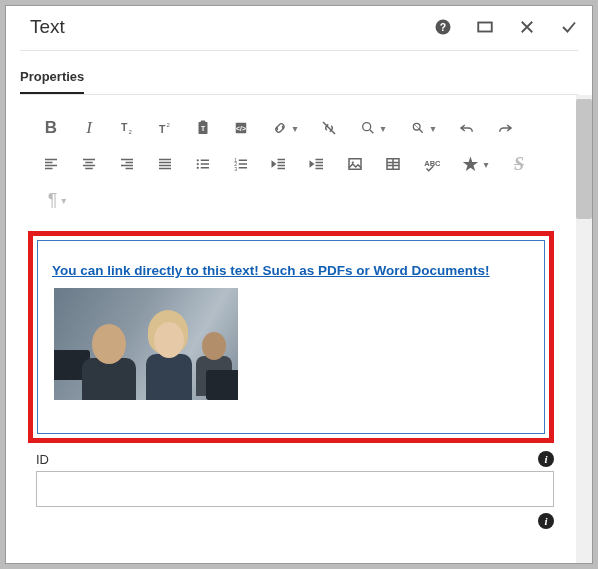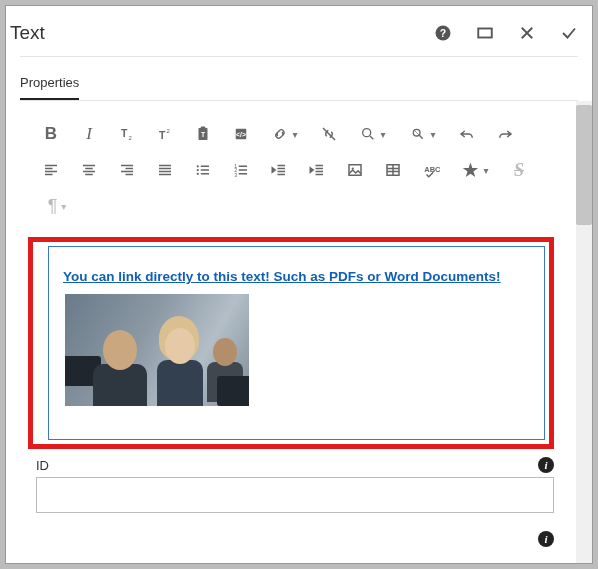--- a/index.html
+++ b/index.html
@@ -14,22 +14,21 @@
     background: #fff;
     width: 100%;
     height: 100%;
     border: 1px solid #999;
     display: flex;
     flex-direction: column;
   }
   .titlebar {
     display: flex;
     align-items: center;
-    padding: 10px 14px 6px 4px;
-    margin-top: 6px;
+    padding: 10px 14px 6px 24px;
   }
   .title {
     font-size: 19px;
     font-weight: 400;
     color: #333;
     flex: 1;
   }
   .titlebar-icons {
     display: flex;
     align-items: center;
@@ -39,21 +38,21 @@
     width: 18px;
     height: 18px;
     display: flex;
     align-items: center;
     justify-content: center;
     color: #555;
     cursor: pointer;
   }
   .divider { height: 1px; background: #e4e4e4; margin: 6px 14px 0 14px; }
 
-  .tabstrip { padding: 14px 14px 0 14px; }
+  .tabstrip { padding: 14px 14px 0 14px; font-weight: bold; }
   .tab {
     display: inline-block;
     font-size: 13px;
     color: #333;
     padding: 4px 0 8px 0;
     border-bottom: 2px solid #222;
     cursor: pointer;
   }
   .tab-underline { height:1px; background:#e4e4e4; margin: 0 14px; }
 
@@ -111,21 +110,20 @@
     border: 5px solid #e11b1b;
     padding: 4px;
   }
   .editor {
     border: 1px solid #3b78c3;
     min-height: 194px;
     padding: 22px 14px 14px 14px;
     font-size: 13.5px;
     color: #333;
     position: relative;
-    margin-left: 11px;
   }
   .editor a {
     color: #1260b5;
     font-weight: 700;
     text-decoration: underline;
   }
   .editor .line2 {
     margin-top: 10px;
     display: flex;
     align-items: flex-start;
@@ -153,21 +151,21 @@
   .p2 { width:30px; height:36px; background:#e6c9a6; left:100px; top:34px; }
   .p2h{ position:absolute; width:40px; height:44px; background:#d9c08e; left:94px; top:22px; border-radius:50% 50% 40% 40%;}
   .p2b{ position:absolute; width:46px; height:46px; background:#324050; left:92px; top:66px; border-radius:10px 10px 0 0;}
   .p3 { width:24px; height:28px; background:#b38e6a; left:148px; top:44px; }
   .p3b{ position:absolute; width:36px; height:40px; background:#40474f; left:142px; top:68px; border-radius:8px 8px 0 0;}
   .mon{ position:absolute; width:42px; height:30px; background:#1f262d; border-radius:3px; }
   .m1{ left:-6px; top:62px;}
   .m2{ left:152px; top:82px;}
 
   .field-row {
-    margin: 2px 22px 18px 16px;
+    margin: 2px 22px 6px 16px;
   }
   .field-label {
     font-size: 13px;
     color: #333;
     display: flex;
     align-items: center;
   }
   .field-label .info {
     margin-left: auto;
     width:16px; height:16px;

